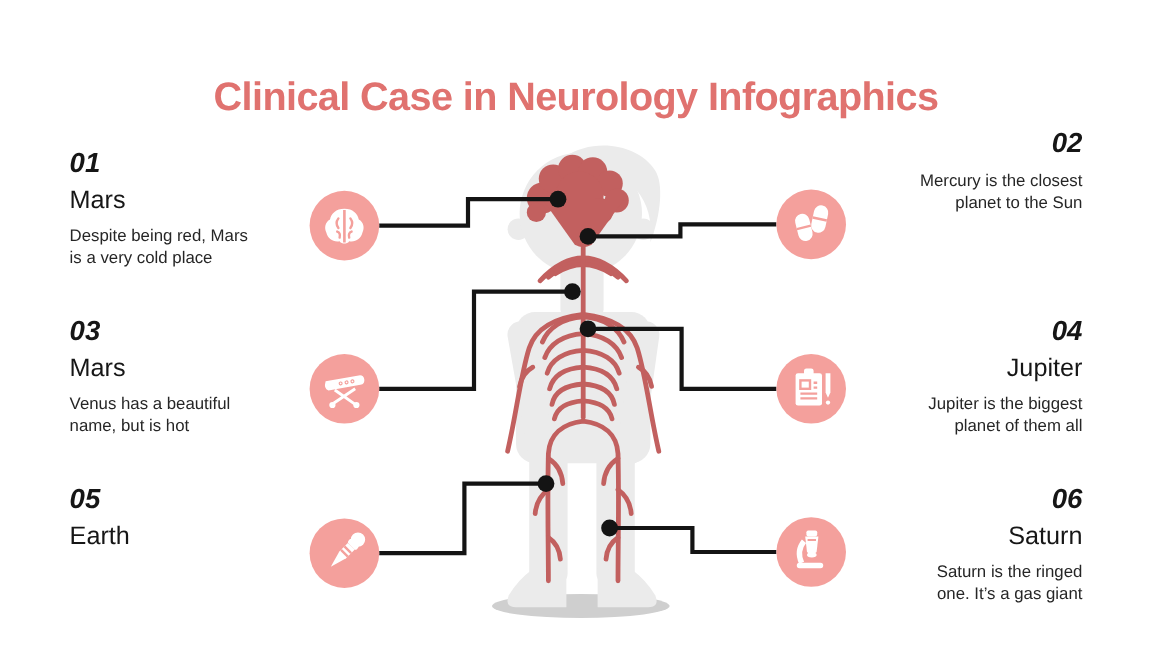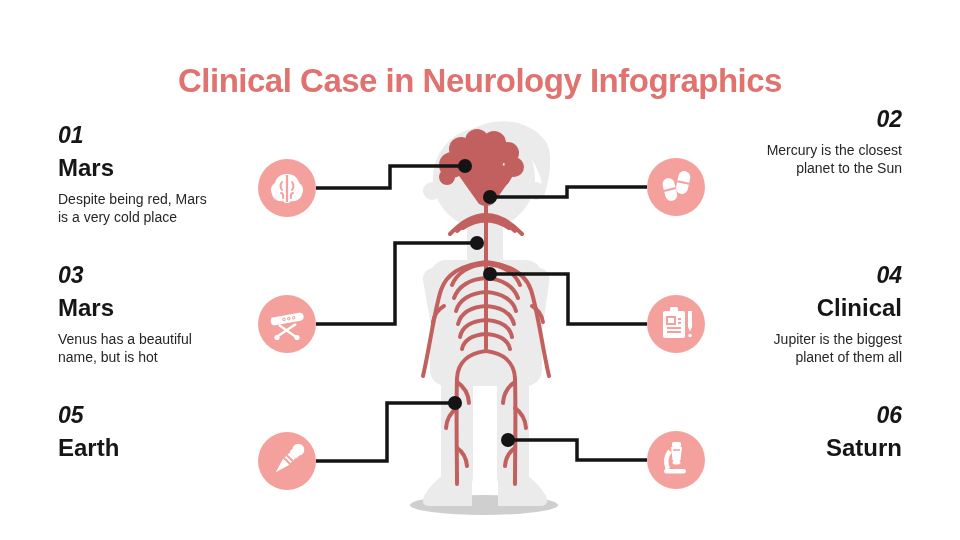--- a/index.html
+++ b/index.html
@@ -27,21 +27,21 @@
     display:flex;align-items:center;justify-content:center;
   }
   .chip svg{display:block;}
   .glyph-fill{fill:#fff;}
   .glyph-line{stroke:#fff;fill:none;}
   .glyph-detail{stroke:var(--chip,#F4A09C);fill:none;}
   .item{position:absolute;width:200px;}
   .item.left{left:58px;text-align:left;}
   .item.right{right:58px;text-align:right;}
   .num{font-size:23px;font-weight:bold;line-height:1;color:var(--heading-text,#161616);font-style:italic;}
-  .name{font-size:24px;font-weight:bold;line-height:1;margin-top:9px;color:var(--heading-text,#161616);}
+  .name{font-size:21px;font-weight:normal;line-height:1;margin-top:9px;color:var(--heading-text,#161616);}
   .desc{font-size:14px;line-height:1.28;margin-top:11px;color:var(--desc-text,#262626);white-space:pre-line;}
 </style>
 </head>
 <body>
 
 <div class="stage">
 
   <h1 class="title">Clinical Case in Neurology Infographics</h1>
 
   <svg class="overlay" viewBox="0 0 960 540" aria-hidden="true">
@@ -199,26 +199,28 @@
 planet to the Sun</div>
   </div>
   <div class="item left" style="top:248px">
     <div class="num">03</div>
     <div class="name">Mars</div>
     <div class="desc">Venus has a beautiful
 name, but is hot</div>
   </div>
   <div class="item right" style="top:248px">
     <div class="num">04</div>
-    <div class="name">Clinical</div>
+    <div class="name">Jupiter</div>
     <div class="desc">Jupiter is the biggest
 planet of them all</div>
   </div>
   <div class="item left" style="top:388px">
     <div class="num">05</div>
     <div class="name">Earth</div>
   </div>
   <div class="item right" style="top:388px">
     <div class="num">06</div>
     <div class="name">Saturn</div>
+    <div class="desc">Saturn is the ringed
+one. It’s a gas giant</div>
   </div>
 
 </div>
 
 </body></html>

